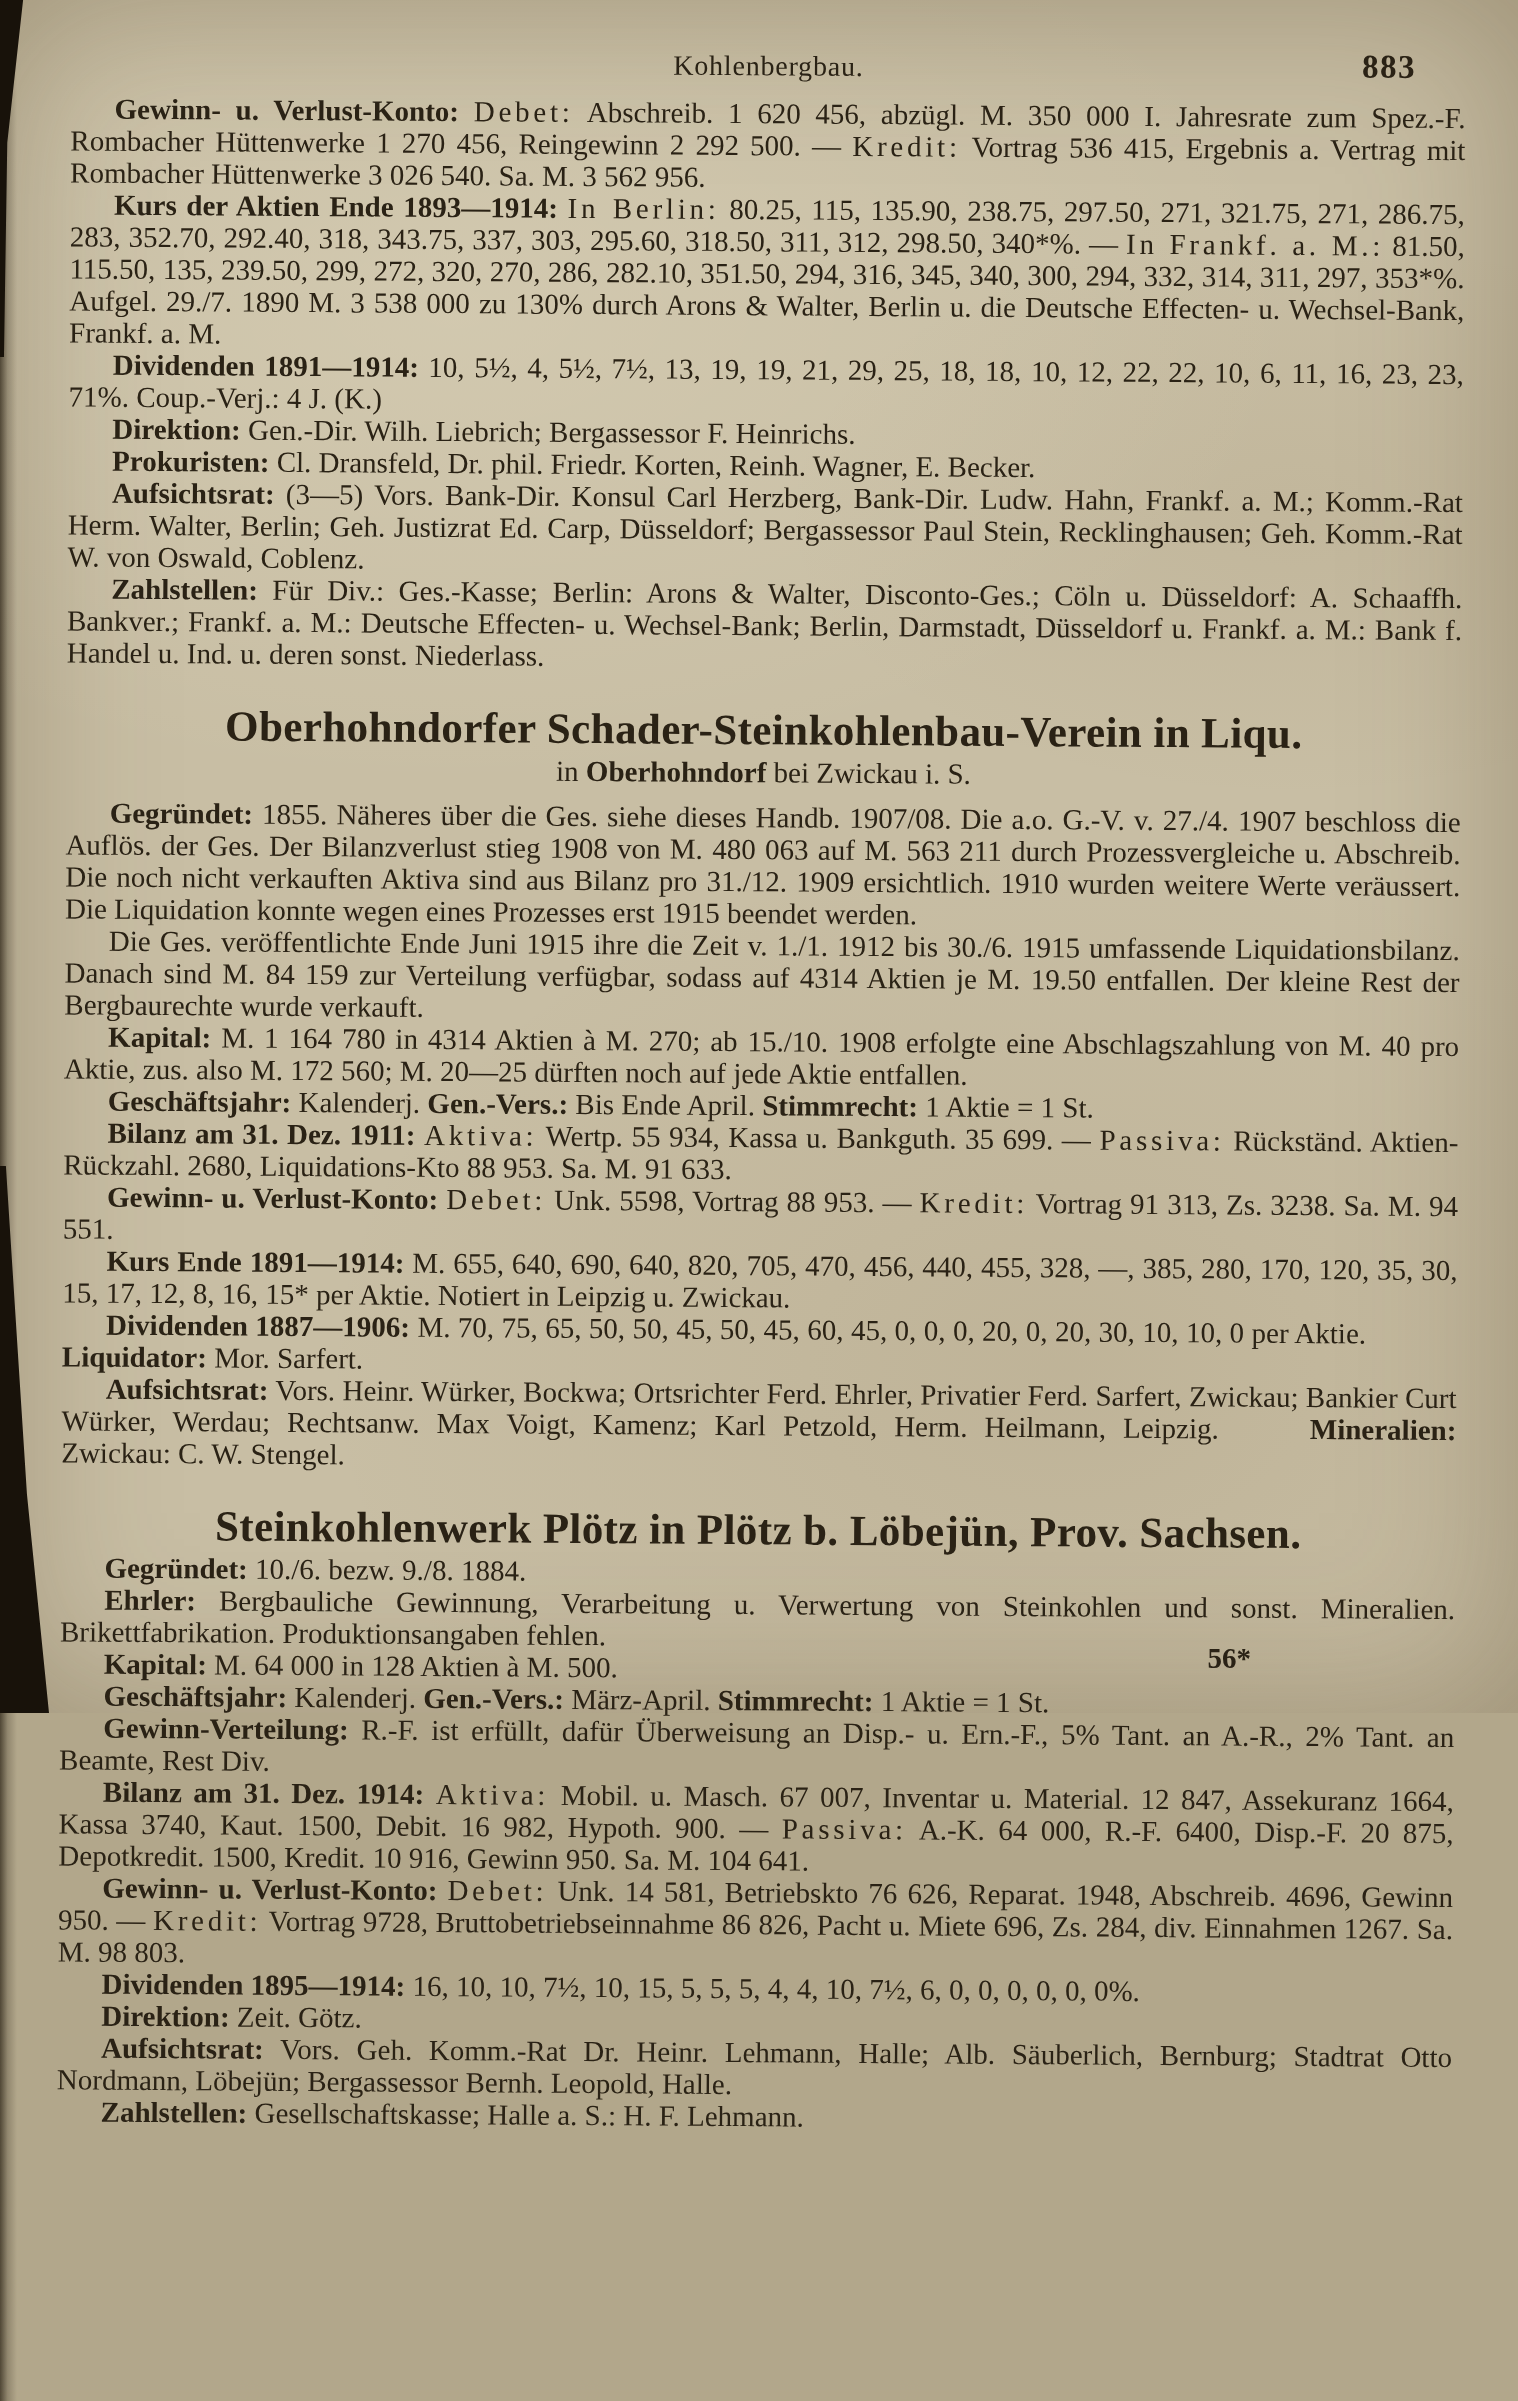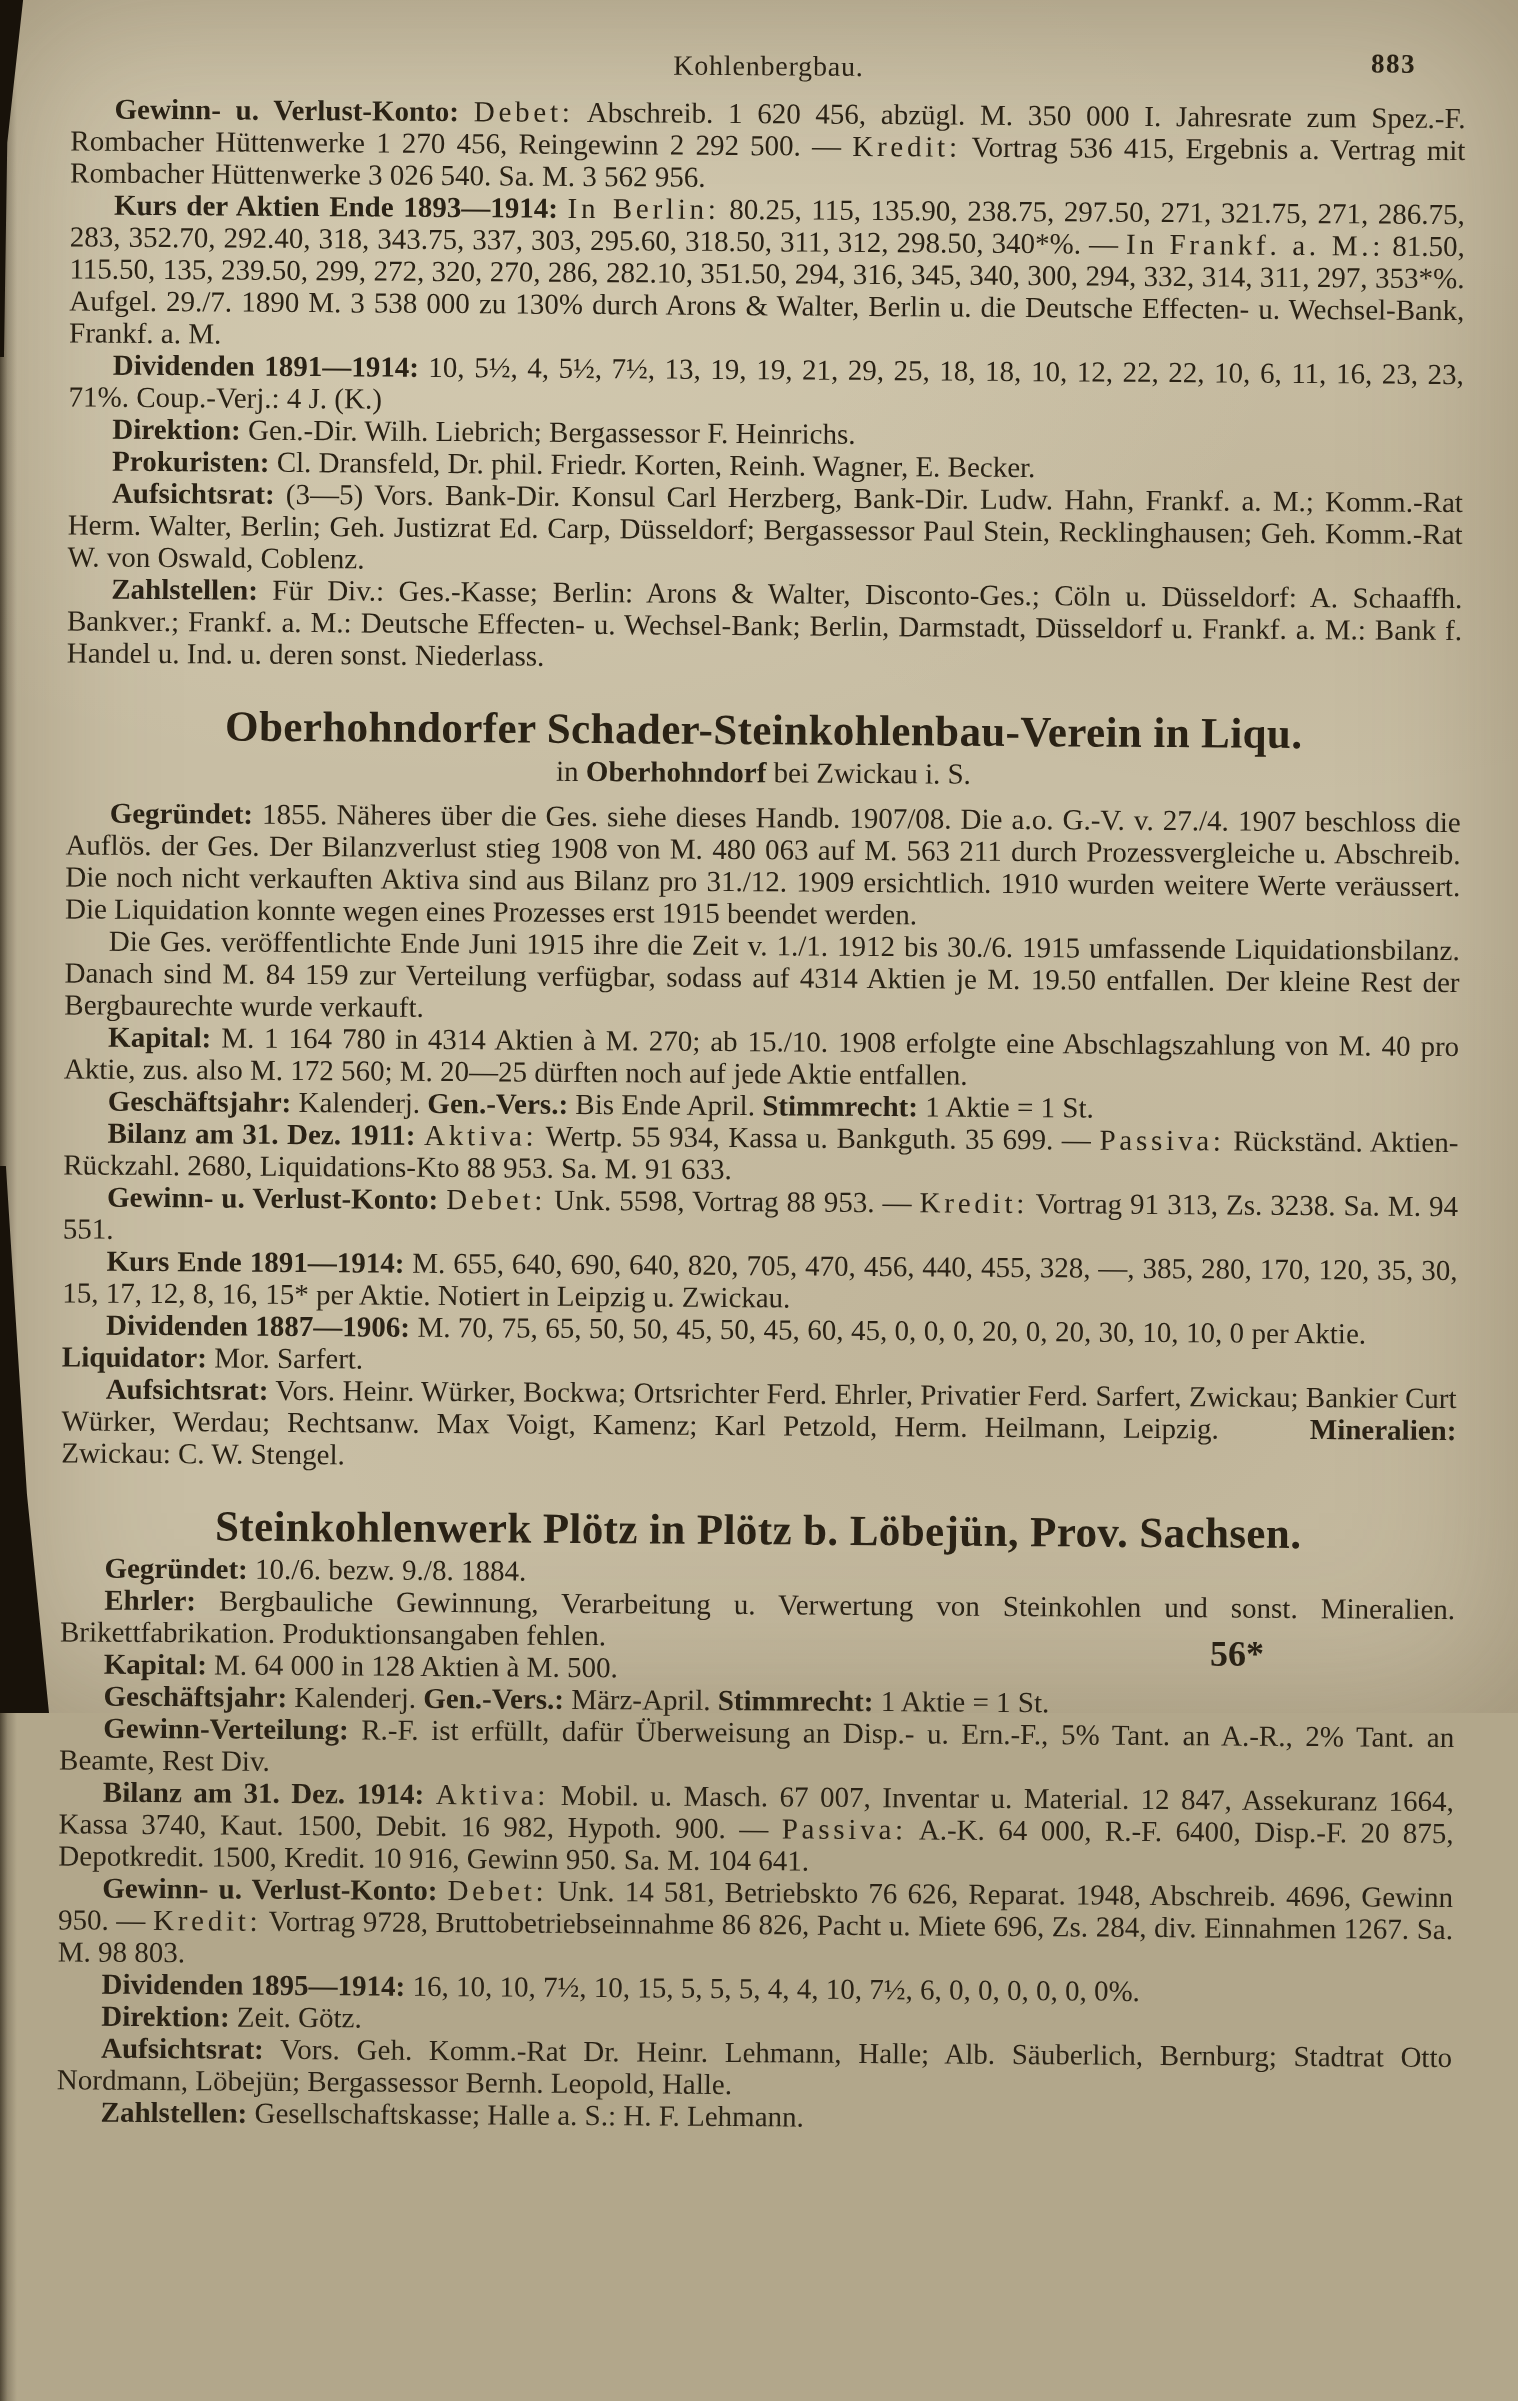--- a/index.html
+++ b/index.html
@@ -37,38 +37,38 @@
     transform:rotate(0.4deg); transform-origin:1443px 61px;
     z-index:2;
   }
   .pagehead{ position:relative; height:38px; margin-bottom:9px; }
   .running-title{
     position:absolute; left:50%; transform:translateX(-50%); top:0;
     font-size:28px; letter-spacing:0.8px;
   }
   .pagenum{
     position:absolute; right:50px; top:-6px;
-    font-size:27px; font-weight:bold; letter-spacing:1.5px;
+    font-size:33px; font-weight:bold; letter-spacing:1.5px;
   }
   .para{
     margin:0; font-size:29px; line-height:32px;
     text-align:justify; text-indent:44px;
     hyphens:auto; -webkit-hyphens:auto; overflow-wrap:break-word;
   }
   .bold{ font-weight:bold; }
   .sperr{ letter-spacing:0.13em; }
   .gap{ display:inline-block; width:91px; }
   .entry-heading{
     font-size:43px; line-height:47px; font-weight:bold; text-align:center;
     margin:33px 0 3px; letter-spacing:0.4px;
   }
   .entry-subheading{ font-size:29px; line-height:33px; text-align:center; margin:0 0 12px; }
   .footer-mark{
-    position:absolute; right:255px; bottom:38px;
-    font-size:36px; font-weight:bold; z-index:2;
+    position:absolute; right:268px; bottom:38px;
+    font-size:29px; font-weight:bold; z-index:2;
   }
 </style>
 </head>
 <body>
 
 <div class="page">
   <div class="wedge-top"></div>
   <div class="wedge-bottom"></div>
   <div class="binding-strip"></div>
 

